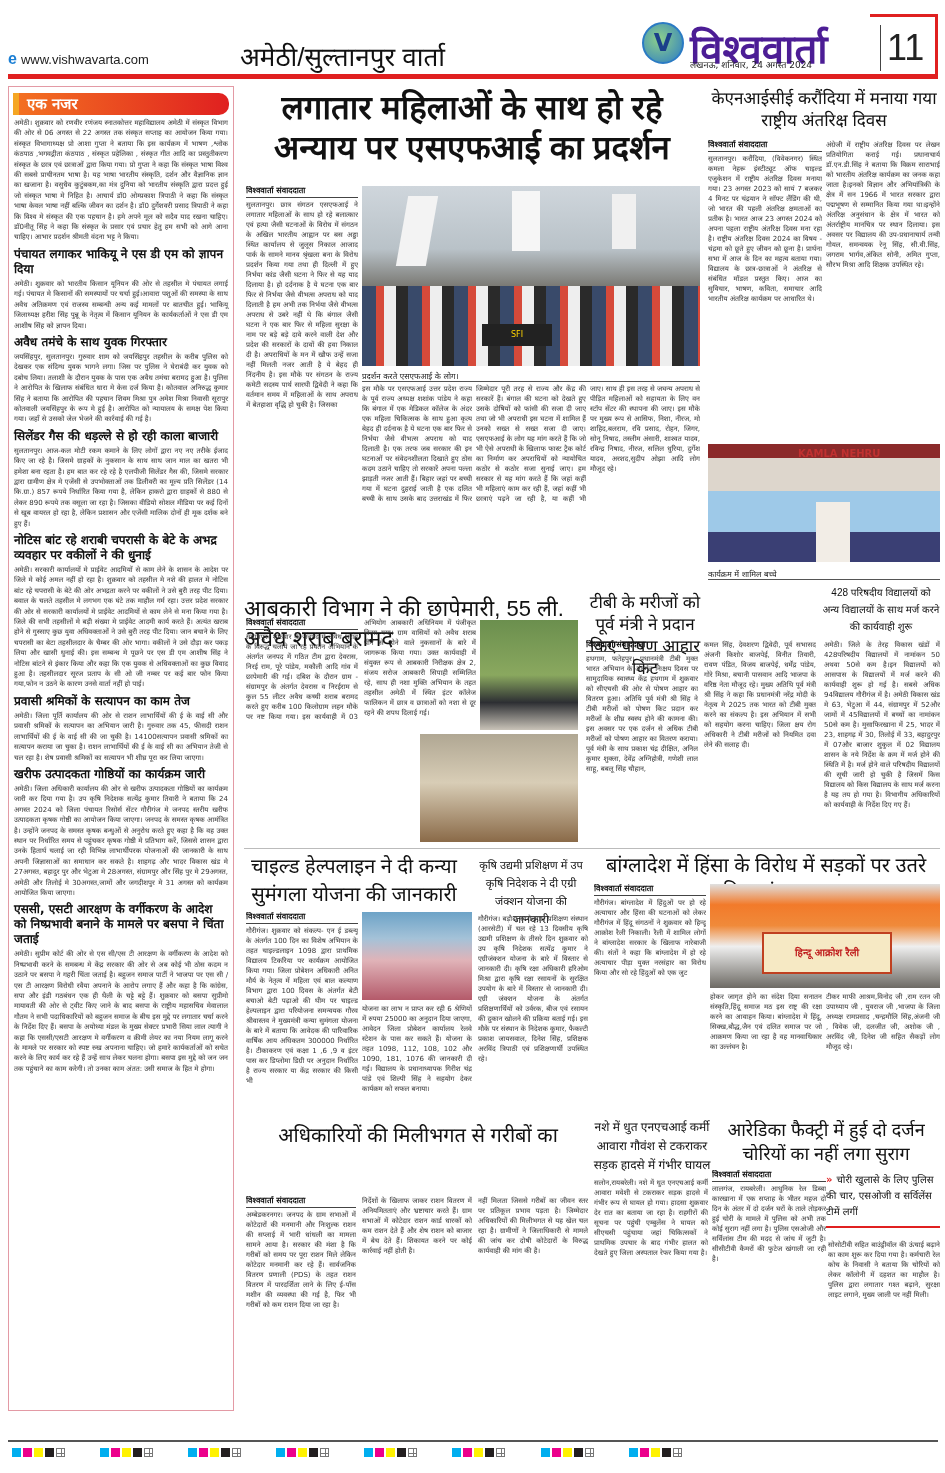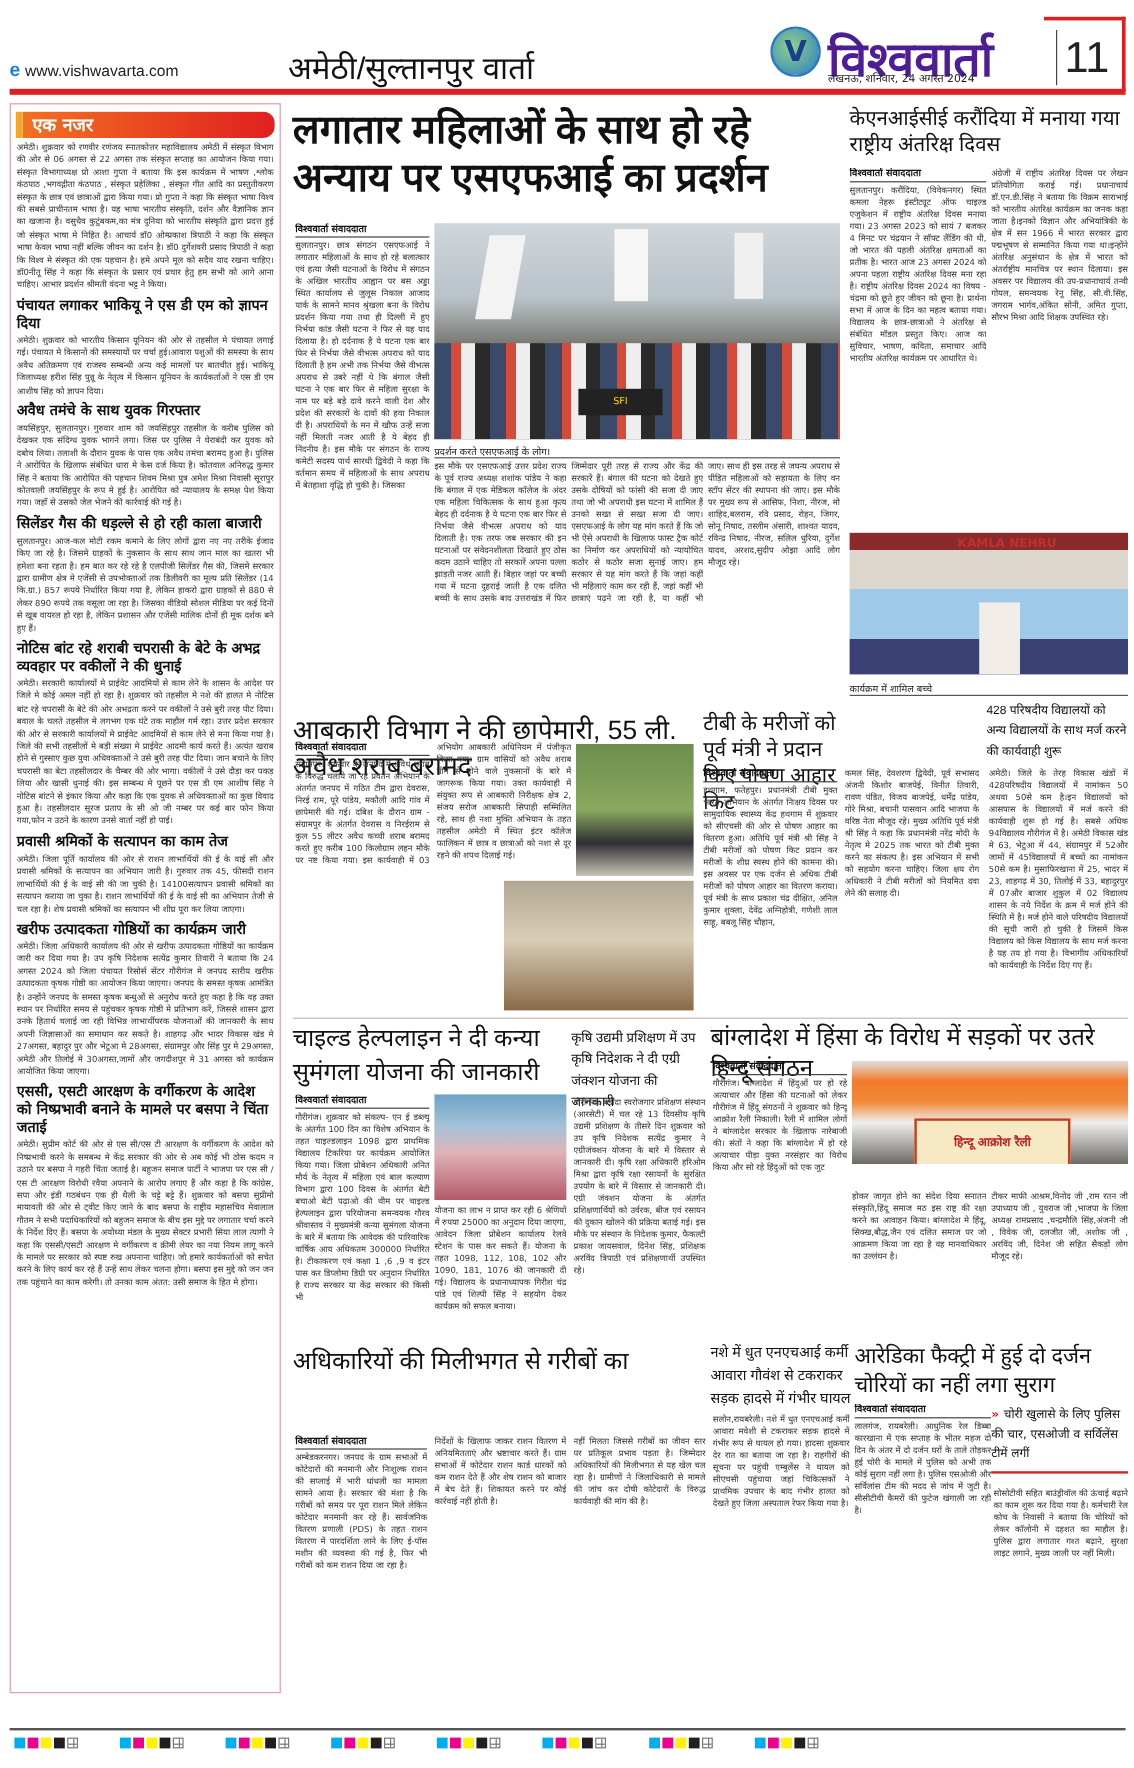--- a/index.html
+++ b/index.html
@@ -14,21 +14,21 @@
 .dateline{left:690px;top:58px;font-size:9px;color:#222}
 .pagebox{left:870px;top:14px;width:68px;height:62px;border-top:3px solid #e02020;border-right:3px solid #e02020}
 .pagebox .num{position:absolute;left:10px;top:8px;font-size:36px;font-family:"Liberation Sans",sans-serif;border-left:1px solid #444;padding-left:6px;height:46px;line-height:46px}
 .redrule{left:8px;top:74px;width:930px;height:5px;background:#e02020}
 .leftcol{left:8px;top:86px;width:226px;height:1325px;border:1px solid #e39aa5}
 .ek-nazar{margin:6px 4px 3px 4px;height:22px;background:linear-gradient(90deg,#f37021,#e02020);border-radius:0 10px 10px 0;border-left:6px solid #f5a623;color:#fff;font-weight:bold;font-size:15px;padding-left:8px;line-height:22px}
 .lh{font-size:12px;font-weight:bold;color:#111;padding:2px 5px;line-height:15px}
 .lb{font-size:7px;line-height:10.4px;color:#333;padding:0 5px 2px 5px;text-align:justify}
 .col{font-size:7px;line-height:10px;color:#333;text-align:justify;overflow:hidden}
 .byline{font-size:8px;font-weight:bold;border-bottom:1px solid #444;padding-bottom:1px;margin-bottom:2px;color:#111}
-.headline{font-family:"Liberation Sans",sans-serif;color:#111;font-weight:bold}
+.headline{font-family:"Liberation Sans",sans-serif;color:#111;text-align:center;font-weight:bold}
 .photo{overflow:hidden}
 .caption{font-size:8px;color:#222;border-bottom:1px solid #555;padding-top:2px}
 .divider{background:#bbb;height:1px}
 .marks{left:8px;top:1440px;width:930px;height:30px;border-top:2px solid #555}
 .markset{display:inline-flex;gap:2px;margin:6px 26px 0 4px}
 .markset i{display:inline-block;width:9px;height:9px}
 .cross{border:1px solid #777;position:relative}
 .cross:before{content:"";position:absolute;left:4px;top:0;width:1px;height:7px;background:#777}
 .cross:after{content:"";position:absolute;top:4px;left:0;height:1px;width:7px;background:#777}
 .pull{font-size:10px;color:#111;line-height:16px}
@@ -146,21 +146,21 @@
 <div class="abs col" style="left:362px;top:1004px;width:110px;height:110px">योजना का लाभ न प्राप्त कर रही 6 श्रेणियों में रुपया 25000 का अनुदान दिया जाएगा, आवेदन जिला प्रोबेशन कार्यालय रेलवे स्टेशन के पास कर सकते हैं। योजना के तहत 1098, 112, 108, 102 और 1090, 181, 1076 की जानकारी दी गई। विद्यालय के प्रधानाध्यापक गिरीश चंद्र पांडे एवं शिल्पी सिंह ने सहयोग देकर कार्यक्रम को सफल बनाया।</div>
 
 <div class="abs headline" style="left:476px;top:856px;width:110px;font-size:11px;line-height:18px;font-weight:normal">कृषि उद्यमी प्रशिक्षण में उप कृषि निदेशक ने दी एग्री जंक्शन योजना की जानकारी</div>
 <div class="abs col" style="left:478px;top:914px;width:110px;height:200px">गौरीगंज। बड़ौदा स्वरोजगार प्रशिक्षण संस्थान (आरसेटी) में चल रहे 13 दिवसीय कृषि उद्यमी प्रशिक्षण के तीसरे दिन शुक्रवार को उप कृषि निदेशक सत्येंद्र कुमार ने एग्रीजंक्शन योजना के बारे में विस्तार से जानकारी दी। कृषि रक्षा अधिकारी हरिओम मिश्रा द्वारा कृषि रक्षा रसायनों के सुरक्षित उपयोग के बारे में विस्तार से जानकारी दी। एग्री जंक्शन योजना के अंतर्गत प्रशिक्षणार्थियों को उर्वरक, बीज एवं रसायन की दुकान खोलने की प्रक्रिया बताई गई। इस मौके पर संस्थान के निदेशक कुमार, फैकल्टी प्रकाश जायसवाल, दिनेश सिंह, प्रशिक्षक अरविंद त्रिपाठी एवं प्रशिक्षणार्थी उपस्थित रहे।</div>
 
 <div class="abs headline" style="left:592px;top:852px;width:348px;font-size:20px;line-height:26px;font-weight:normal">बांग्लादेश में हिंसा के विरोध में सड़कों पर उतरे हिन्दू संगठन</div>
 <div class="abs col" style="left:594px;top:884px;width:112px;height:230px">
   <div class="byline">विश्ववार्ता संवाददाता</div>
   <div>गौरीगंज। बांग्लादेश में हिंदुओं पर हो रहे अत्याचार और हिंसा की घटनाओं को लेकर गौरीगंज में हिंदू संगठनों ने शुक्रवार को हिन्दू आक्रोश रैली निकाली। रैली में शामिल लोगों ने बांग्लादेश सरकार के खिलाफ नारेबाजी की। संतों ने कहा कि बांग्लादेश में हो रहे अत्याचार पीड़ा युक्त नरसंहार का विरोध किया और सो रहे हिंदुओं को एक जुट</div>
 </div>
-<div class="abs photo" style="left:710px;top:884px;width:230px;height:86px;background:linear-gradient(180deg,#e0e0e0 0%,#f27a2a 20%,#f08a3a 40%,#efefef 60%,#6d6a64 100%)">
+<div class="abs photo" style="left:710px;top:884px;width:230px;height:104px;background:linear-gradient(180deg,#e0e0e0 0%,#f27a2a 20%,#f08a3a 40%,#efefef 60%,#6d6a64 100%)">
   <div style="position:absolute;left:52px;top:48px;width:130px;height:42px;background:#f6e9c4;border:2px solid #c04020;text-align:center;font-size:10px;color:#c02020;font-weight:bold;line-height:38px">हिन्दू आक्रोश रैली</div>
 </div>
 <div class="abs col" style="left:710px;top:992px;width:112px;height:122px">होकर जागृत होने का संदेश दिया सनातन संस्कृति,हिंदू समाज मठ इस राष्ट्र की रक्षा करने का आवाहन किया। बांग्लादेश मे हिंदू, सिक्ख,बौद्ध,जैन एवं दलित समाज पर जो आक्रमण किया जा रहा है वह मानवाधिकार का उल्लंघन है।</div>
 <div class="abs col" style="left:826px;top:992px;width:114px;height:122px">टीकर माफी आश्रम,विनोद जी ,राम रतन जी उपाध्याय जी , युवराज जी ,भाजपा के जिला अध्यक्ष रामप्रसाद ,चन्द्रमौलि सिंह,अंजनी जी , विवेक जी, दलजीत जी, अशोक जी , अरविंद जी, दिनेश जी सहित सैकड़ों लोग मौजूद रहे।</div>
 
 <div class="abs headline" style="left:244px;top:1118px;width:348px;font-size:20px;line-height:34px;font-weight:normal">
   <div>अधिकारियों की मिलीभगत से गरीबों का</div>
 </div>
 <div class="abs col" style="left:246px;top:1196px;width:110px;height:240px">
   <div class="byline">विश्ववार्ता संवाददाता</div>

